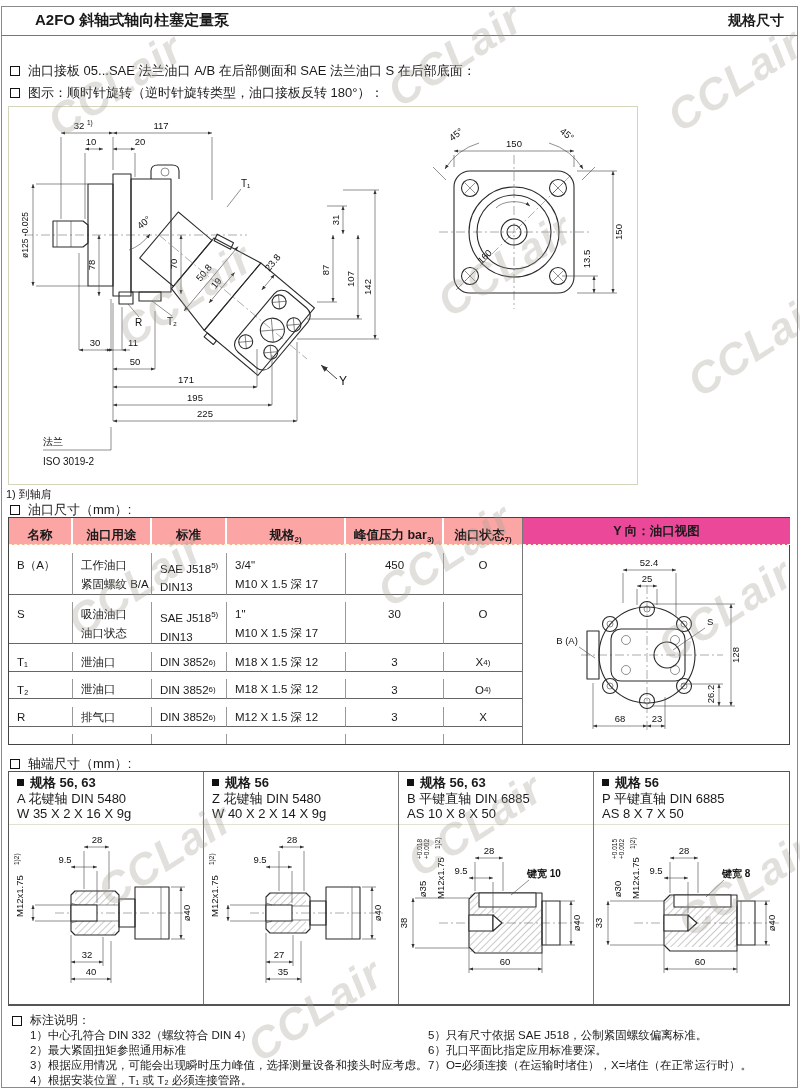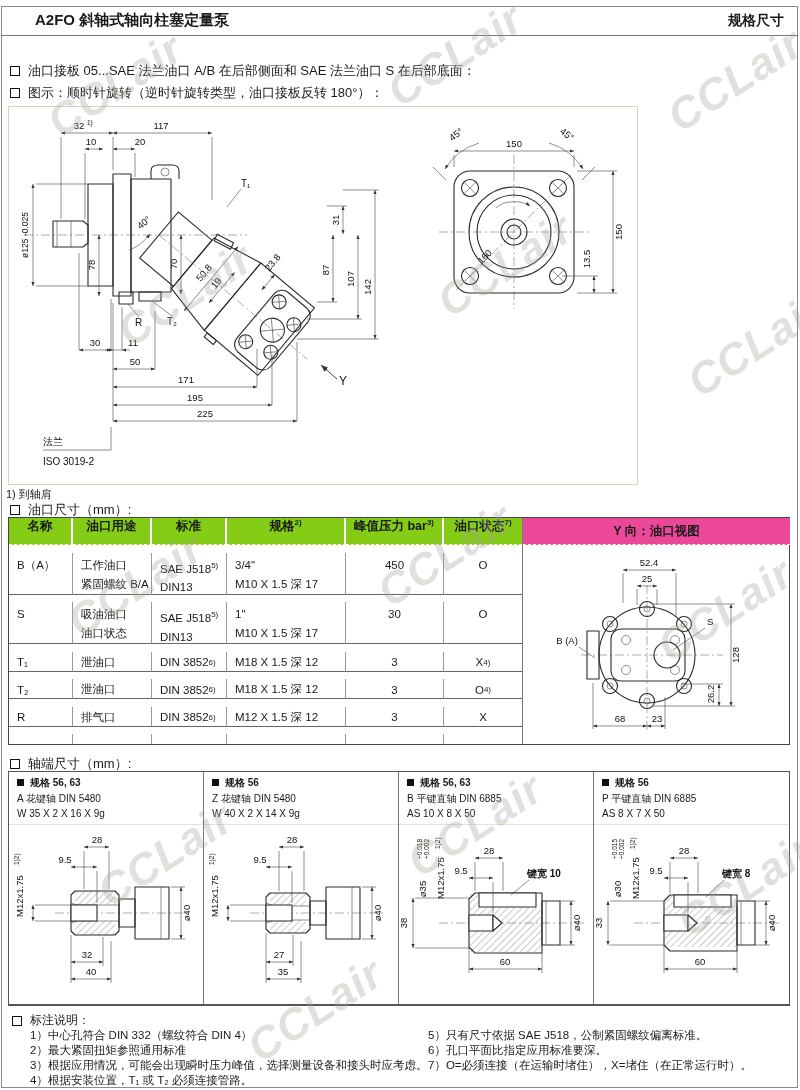--- a/index.html
+++ b/index.html
@@ -16,34 +16,34 @@
   .drawing-box{position:absolute;left:8px;top:106px;width:628px;height:377px;border:1px solid #d5d5bc;}
   .fnote{position:absolute;left:6px;top:487px;font-size:11px;}
   .sec-title{position:absolute;left:10px;font-size:13px;display:flex;align-items:center;gap:8px;}
   
   .ports{position:absolute;left:8px;top:517px;width:782px;height:228px;border:1px solid #444;
          display:flex;box-sizing:border-box;}
   .pt-left{width:513px;display:grid;grid-template-columns:64px 79px 75px 119px 98px 78px;box-sizing:border-box;}
   .pt-right{width:269px;border-left:1px solid #777;display:flex;flex-direction:column;box-sizing:border-box;}
   .cell{box-sizing:border-box;padding:2px 0 0 8px;font-size:11.5px;border-right:1px solid #999;}
   .cell:nth-child(6n){border-right:none;}
-  .head{background:#84cc16;font-weight:bold;font-size:12.5px;height:27px;display:flex;align-items:flex-start;
+  .head{background:#fca5a5;font-weight:bold;font-size:12.5px;height:27px;display:flex;align-items:flex-end;
         justify-content:center;padding:0;border-right:2px solid #fff;border-bottom:1px dashed #fcf3d0;}
   .h-dbl{height:42px;border-bottom:1px solid #666;line-height:19px;padding-top:3px;}
   .h-sgl{height:20px;border-bottom:1px solid #666;display:flex;align-items:center;}
   .h-fill{height:auto;border-bottom:none;}
   .yhead{background:#ec4899;font-weight:bold;font-size:12.5px;height:27px;display:flex;align-items:center;
          justify-content:center;border-bottom:1px dashed #fcf3d0;box-sizing:border-box;}
   sup{font-size:8px;}
   
   .shafts{position:absolute;left:8px;top:771px;width:782px;height:234px;border:1px solid #555;
           display:flex;box-sizing:border-box;}
   .sh-col{width:195.5px;border-right:1px solid #777;box-sizing:border-box;display:flex;flex-direction:column;}
   .sh-col:last-child{border-right:none;}
-  .sh-head{padding:3px 8px 2px 8px;font-size:10px;line-height:15.5px;border-bottom:1px solid #e2e2d2;}
+  .sh-head{padding:3px 8px 2px 8px;font-size:13px;line-height:15.5px;border-bottom:1px solid #e2e2d2;}
   .sh-head .l1{font-weight:bold;display:flex;align-items:center;gap:6px;}
   .sh-head .sqs{display:inline-block;width:7px;height:7px;background:#111;}
   
   .notes{position:absolute;left:8px;top:1005px;width:782px;height:81px;border-top:1px solid #555;font-size:11.5px;}
   .notes .n-title{position:absolute;left:4px;top:6px;display:flex;align-items:center;gap:8px;font-size:12px;}
   .n-left{position:absolute;left:22px;top:22px;line-height:15px;}
   .n-right{position:absolute;left:383px;top:22px;line-height:15px;margin-left:37px;}
   
   svg .ln{stroke:#2a2a2a;stroke-width:1.1;fill:none;stroke-linejoin:round;}
   svg .lnf{stroke:#2a2a2a;stroke-width:1.1;fill:#fff;stroke-linejoin:round;}

